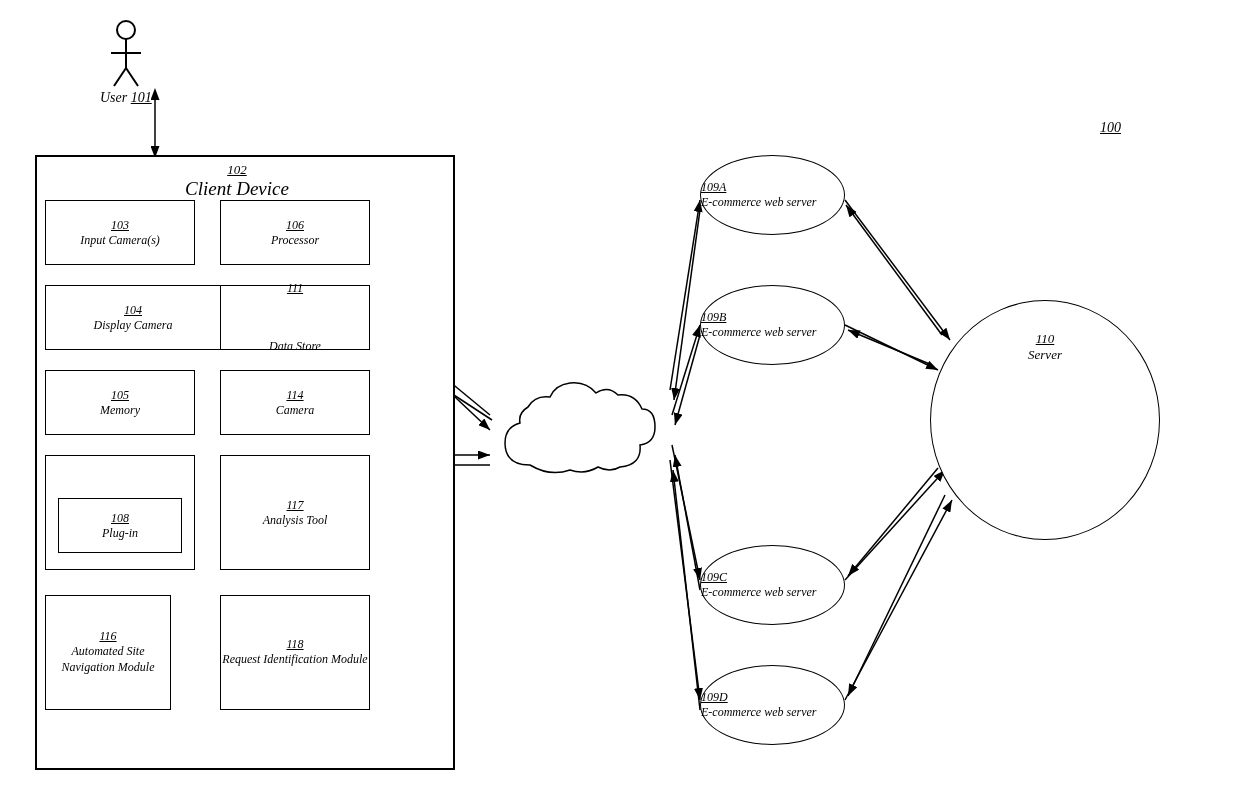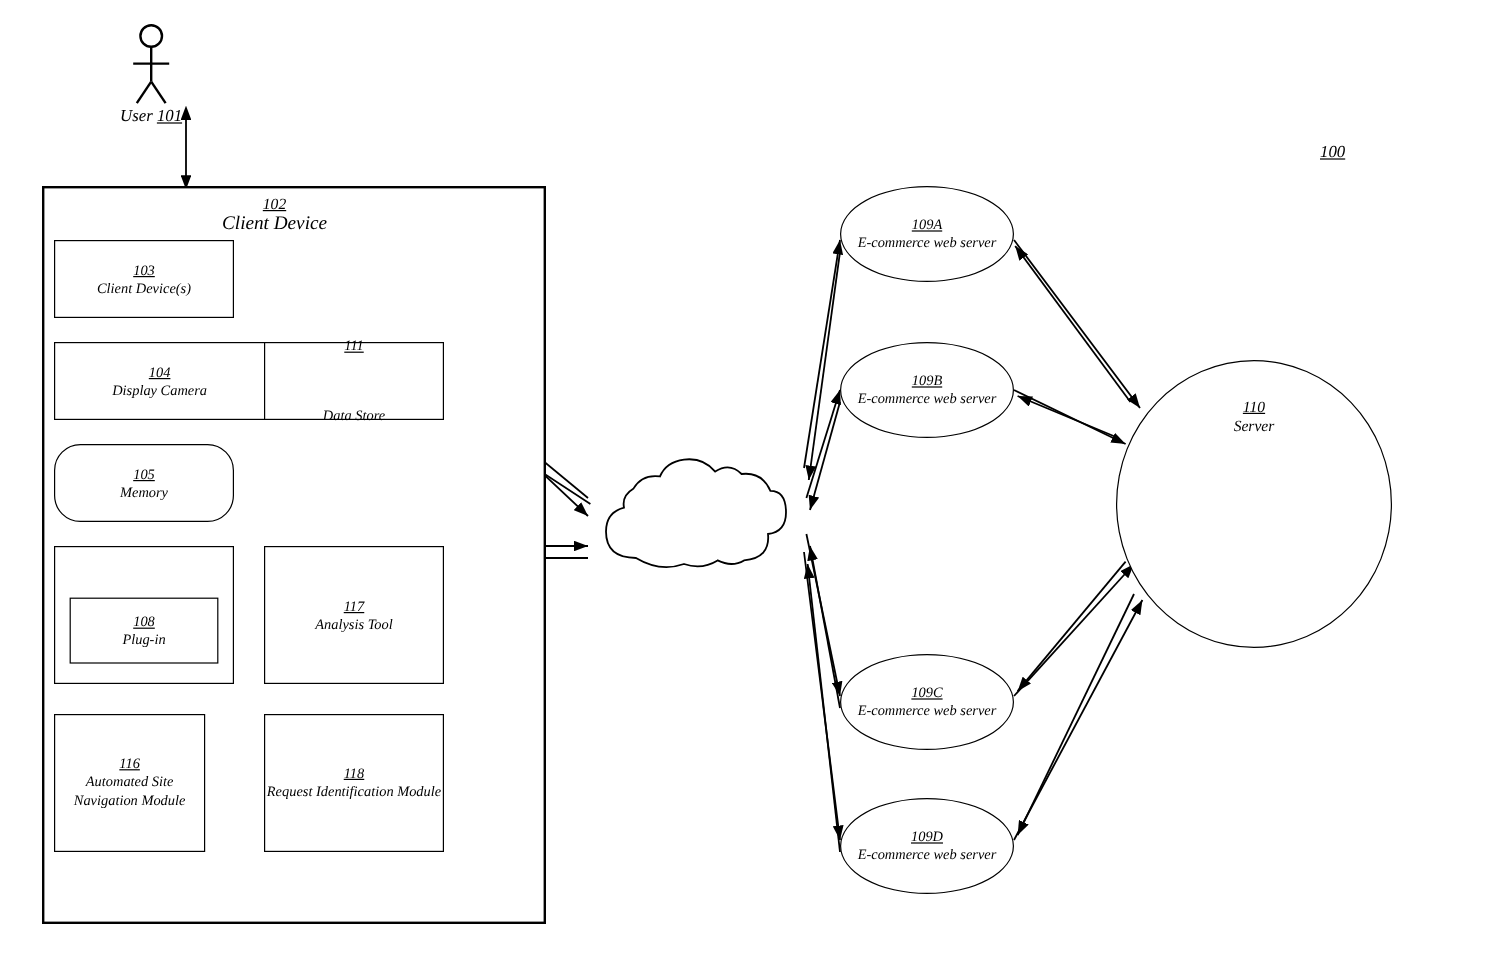--- a/index.html
+++ b/index.html
@@ -96,21 +96,21 @@
     
     .ecom-server {
       position: absolute;
       width: 145px;
       height: 80px;
       border: 1.5px solid #000;
       border-radius: 50%;
       background: #fff;
       display: flex;
       flex-direction: column;
-      align-items: center;
+      align-items: flex-start;
       justify-content: center;
     }
     .server-109a { top: 155px; left: 700px; }
     .server-109b { top: 285px; left: 700px; }
     .server-109c { top: 545px; left: 700px; }
     .server-109d { top: 665px; left: 700px; }
 
     
     .main-server {
       position: absolute;
@@ -236,59 +236,67 @@
     </div>
   </div>
 
   <div class="ref-100">
     <span class="ref-num">100</span>
   </div>
 
   <div class="client-device-box"></div>
   <div class="client-device-label" style="position:absolute; top:162px; left:185px;">
     <div class="ref-num" style="font-style:italic;text-align:center;font-size:13px;">102</div>
-    <div style="font-style:italic;font-size:16px;">Client Device</div>
+    <div style="font-style:italic;font-size:19px;">Client Device</div>
   </div>
 
   <div class="inner-box box-103" style="position:absolute;">
     <div class="ref-num" style="font-size:12px; font-style:italic;">103</div>
-    <div style="font-size:12px; font-style:italic;">Client Device(s)</div>
+    <div style="font-size:12px; font-style:italic;">Input Camera(s)</div>
   </div>
 
   <div class="inner-box box-104" style="position:absolute;">
     <div class="ref-num" style="font-size:12px; font-style:italic;">104</div>
     <div style="font-size:12px; font-style:italic;">Display Camera</div>
   </div>
 
-  <div class="inner-box box-105" style="position:absolute;border-radius:22px;">
+  <div class="inner-box box-105" style="position:absolute;">
     <div class="ref-num" style="font-size:12px; font-style:italic;">105</div>
     <div style="font-size:12px; font-style:italic;">Memory</div>
   </div>
 
   <div class="inner-box box-107" style="position:absolute;">
     <div class="ref-num" style="font-size:12px; font-style:italic;">107</div>
     <div style="font-size:12px; font-style:italic;">Browser</div>
   </div>
 
   <div class="inner-box box-108" style="position:absolute;">
     <div class="ref-num" style="font-size:12px; font-style:italic;">108</div>
     <div style="font-size:12px; font-style:italic;">Plug-in</div>
   </div>
 
   <div class="inner-box box-116" style="position:absolute; text-align:center;">
     <div class="ref-num" style="font-size:12px; font-style:italic;">116</div>
     <div style="font-size:12px; font-style:italic; text-align:center; line-height:1.3;">Automated Site Navigation Module</div>
   </div>
 
+  <div class="inner-box box-106" style="position:absolute;">
+    <div class="ref-num" style="font-size:12px; font-style:italic;">106</div>
+    <div style="font-size:12px; font-style:italic;">Processor</div>
+  </div>
 
   <div class="inner-box box-111" style="position:absolute;">
     <div class="ref-num" style="font-size:12px; font-style:italic;">111</div>
     <div style="font-size:12px; font-style:italic;margin-top:43px;">Data Store</div>
   </div>
 
+  <div class="inner-box box-114" style="position:absolute;">
+    <div class="ref-num" style="font-size:12px; font-style:italic;">114</div>
+    <div style="font-size:12px; font-style:italic;">Camera</div>
+  </div>
 
   <div class="inner-box box-117" style="position:absolute;">
     <div class="ref-num" style="font-size:12px; font-style:italic;">117</div>
     <div style="font-size:12px; font-style:italic;">Analysis Tool</div>
   </div>
 
   <div class="inner-box box-118" style="position:absolute; text-align:center;">
     <div class="ref-num" style="font-size:12px; font-style:italic;">118</div>
     <div style="font-size:12px; font-style:italic; text-align:center; line-height:1.3;">Request Identification Module</div>
   </div>

